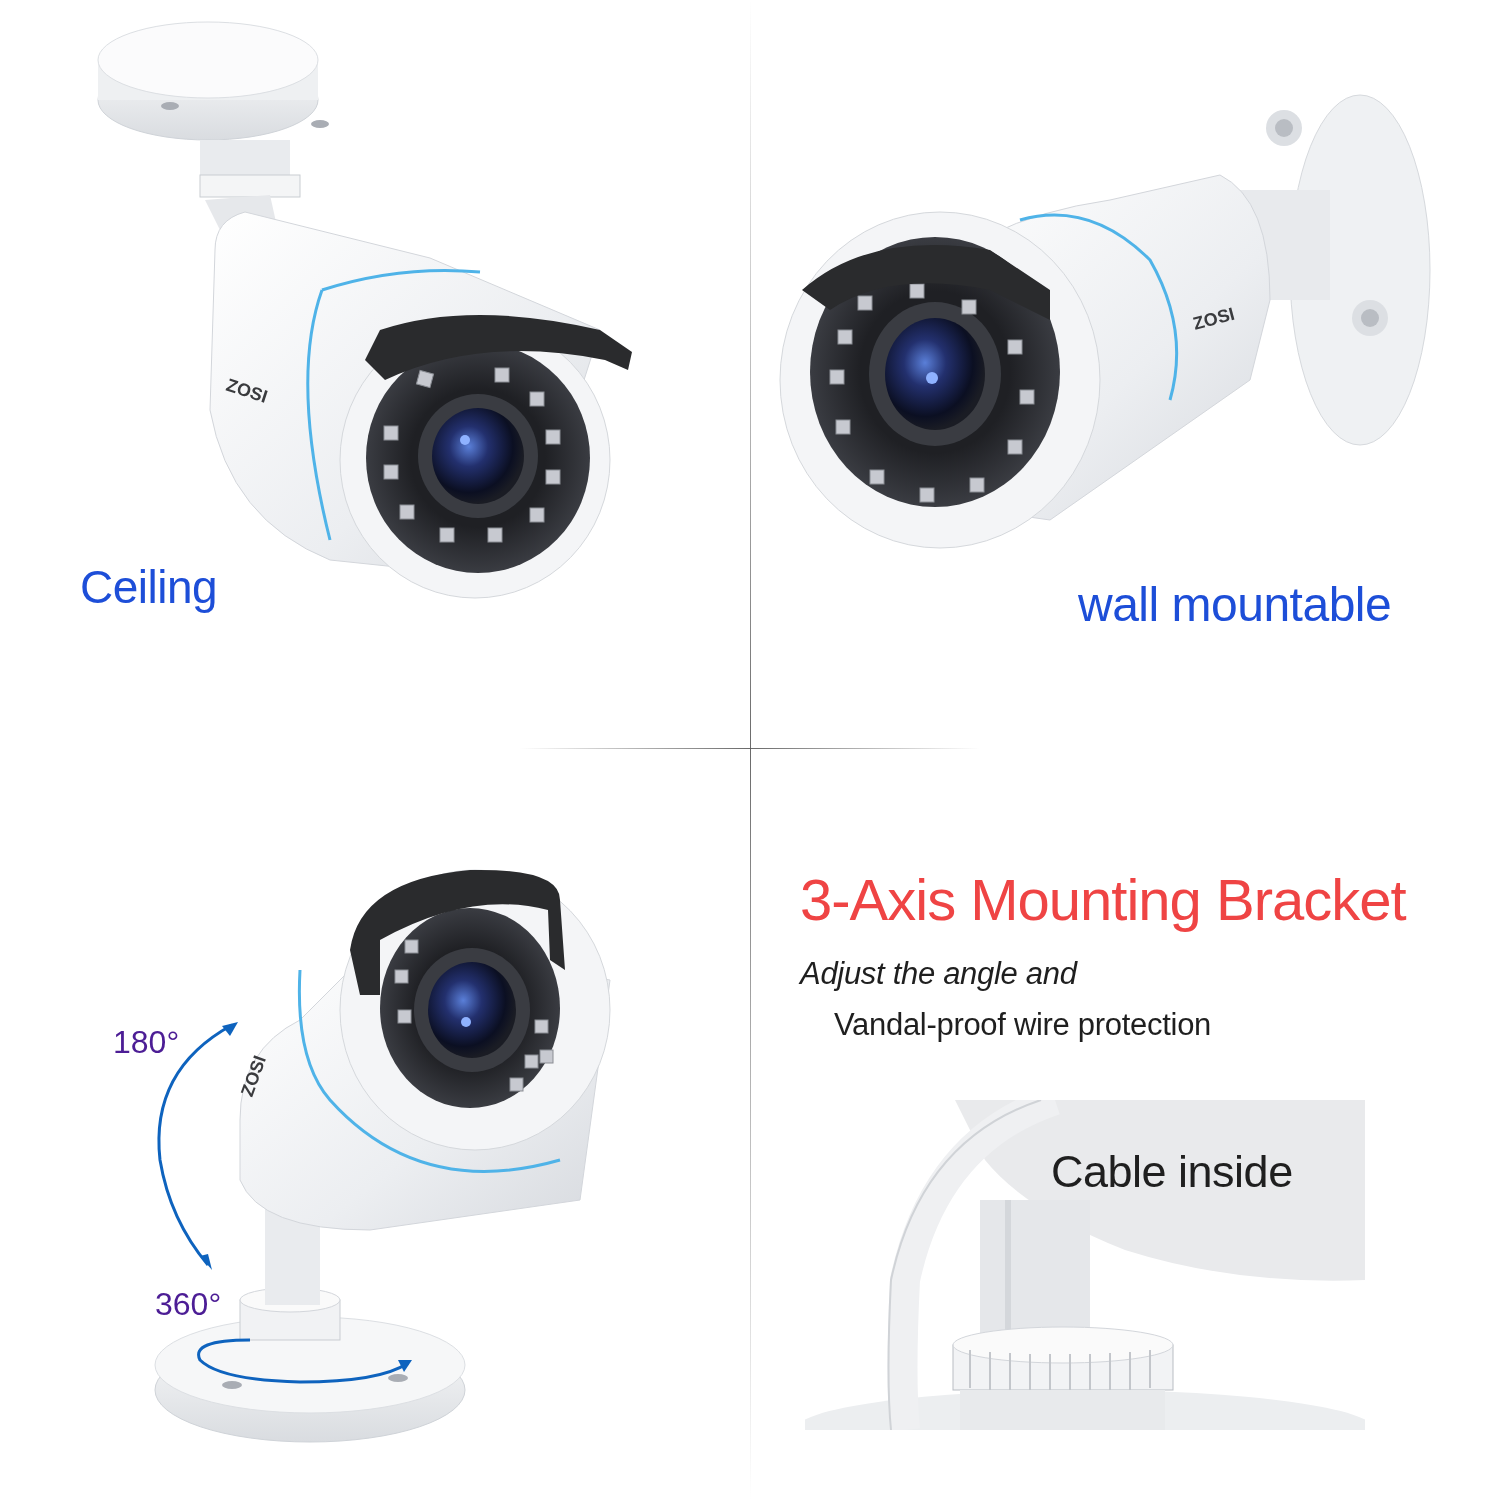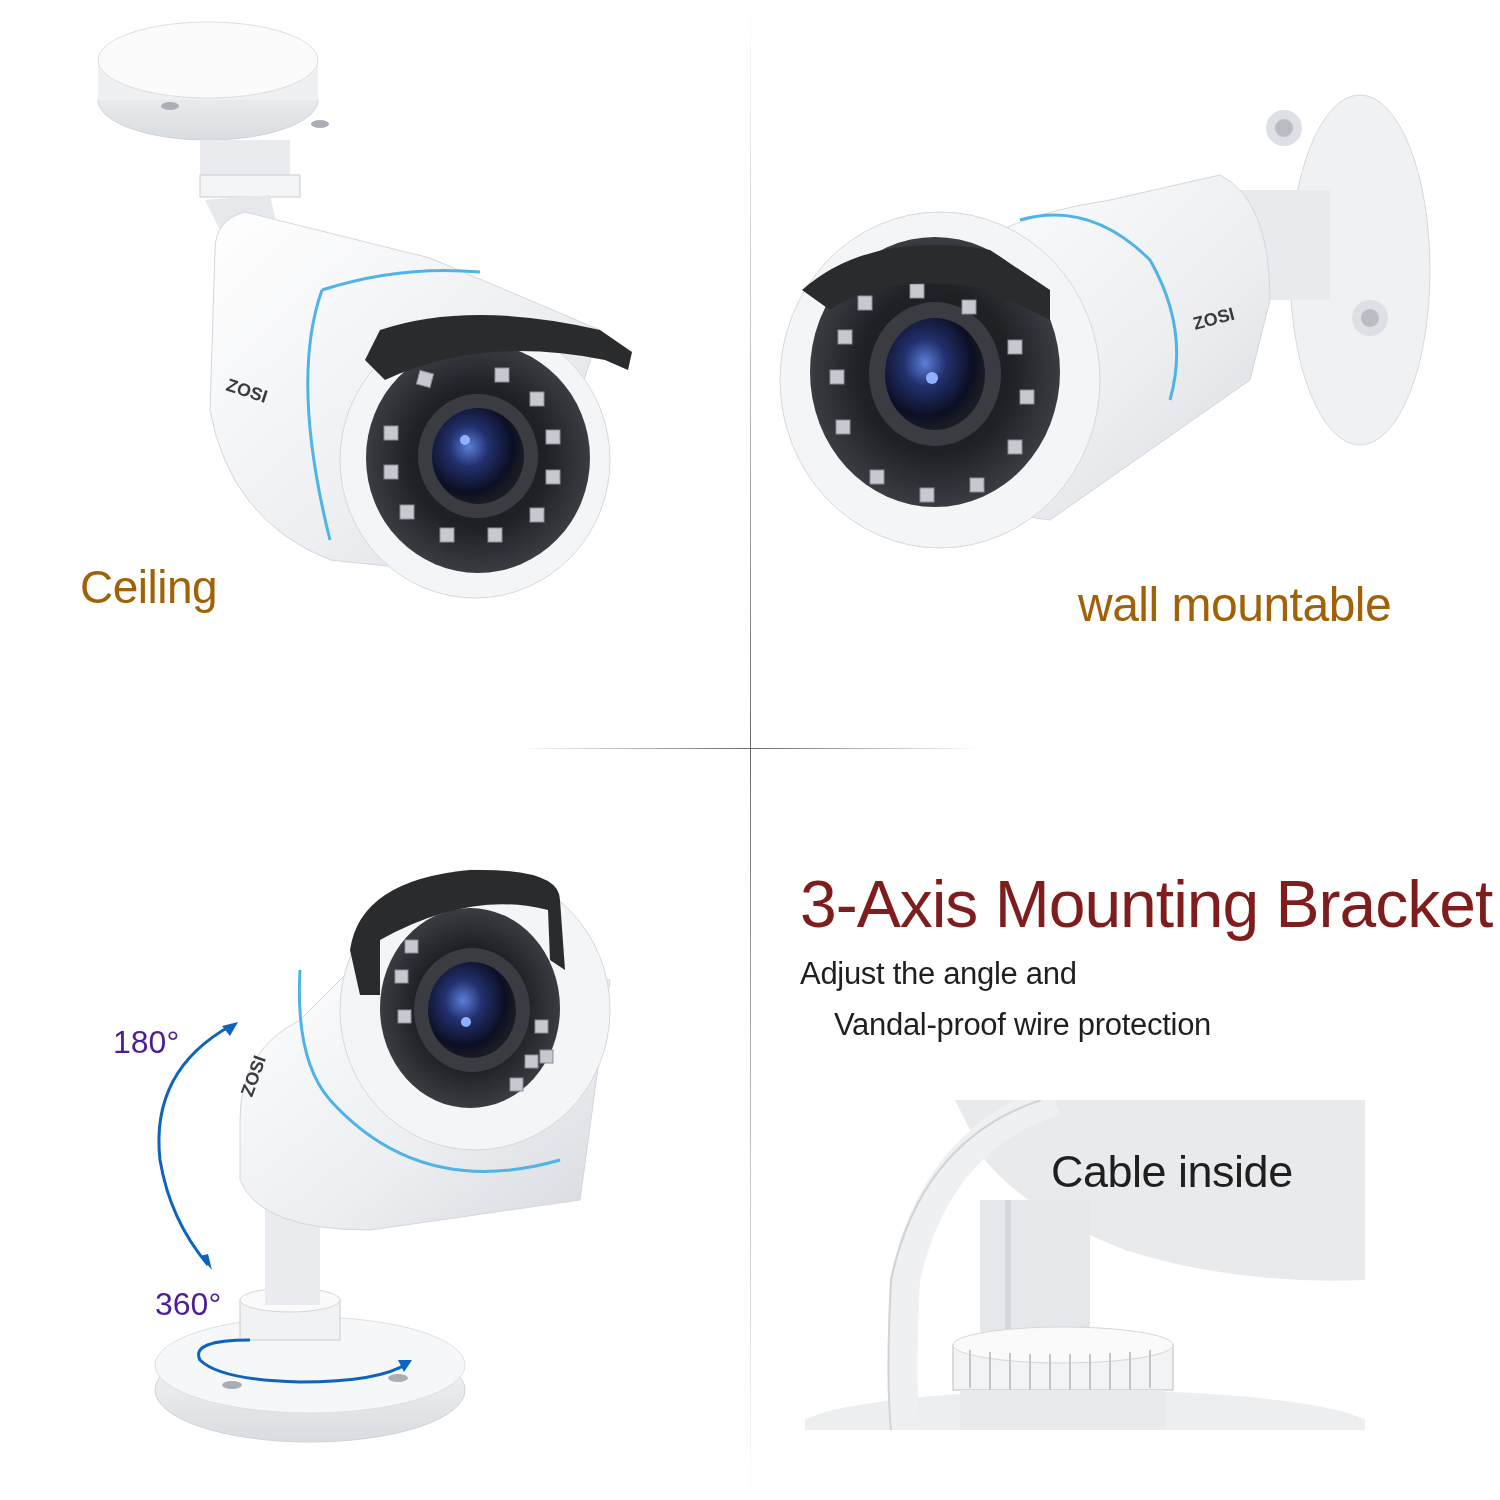--- a/index.html
+++ b/index.html
@@ -1,24 +1,24 @@
 <!DOCTYPE html>
 <html><head>
 <meta charset="utf-8">
 <style>
   html, body { margin: 0; padding: 0; background: #ffffff; }
   body { width: 1500px; height: 1500px; position: relative; overflow: hidden;
          font-family: "Liberation Sans", "DejaVu Sans", sans-serif; }
   .abs { position: absolute; }
-  .label { color: #a16207; font-weight: 400; letter-spacing: -0.5px; white-space: nowrap; }
+  .label { color: #1d4ed8; font-weight: 400; letter-spacing: -0.5px; white-space: nowrap; }
   .label-ceiling { left: 80px; top: 560px; font-size: 46px; }
   .label-wall { left: 1078px; top: 577px; font-size: 48px; }
-  .headline { left: 800px; top: 866px; font-size: 66px; color: #7f1d1d; letter-spacing: -1px; white-space: nowrap; }
+  .headline { left: 800px; top: 866px; font-size: 58px; color: #ef4444; letter-spacing: -1px; white-space: nowrap; }
   .sub { left: 800px; font-size: 31px; color: #1f1f1f; white-space: nowrap; letter-spacing: -0.3px; }
-  .sub-1 { top: 956px; }
+  .sub-1 { top: 956px; font-style: italic; }
   .sub-2 { top: 1007px; margin-left: 34px; }
   .cable-label { left: 1051px; top: 1146px; font-size: 45px; color: #1f1f1f; white-space: nowrap; letter-spacing: -0.5px; }
   .deg { color: #4c1d95; font-size: 32px; white-space: nowrap; }
   .deg-180 { left: 113px; top: 1024px; }
   .deg-360 { left: 113px; top: 1286px; margin-left: 42px; }
   .vline { left: 750px; top: 0; width: 1px; height: 1500px;
            background: linear-gradient(to bottom, rgba(120,120,120,0) 0%, rgba(120,120,120,0.6) 30%, rgba(90,90,90,0.9) 50%, rgba(120,120,120,0.6) 70%, rgba(120,120,120,0) 100%); }
   .hline { left: 520px; top: 748px; width: 460px; height: 1px;
            background: linear-gradient(to right, rgba(120,120,120,0) 0%, rgba(90,90,90,0.9) 50%, rgba(120,120,120,0) 100%); }
   svg { position: absolute; overflow: visible; }

